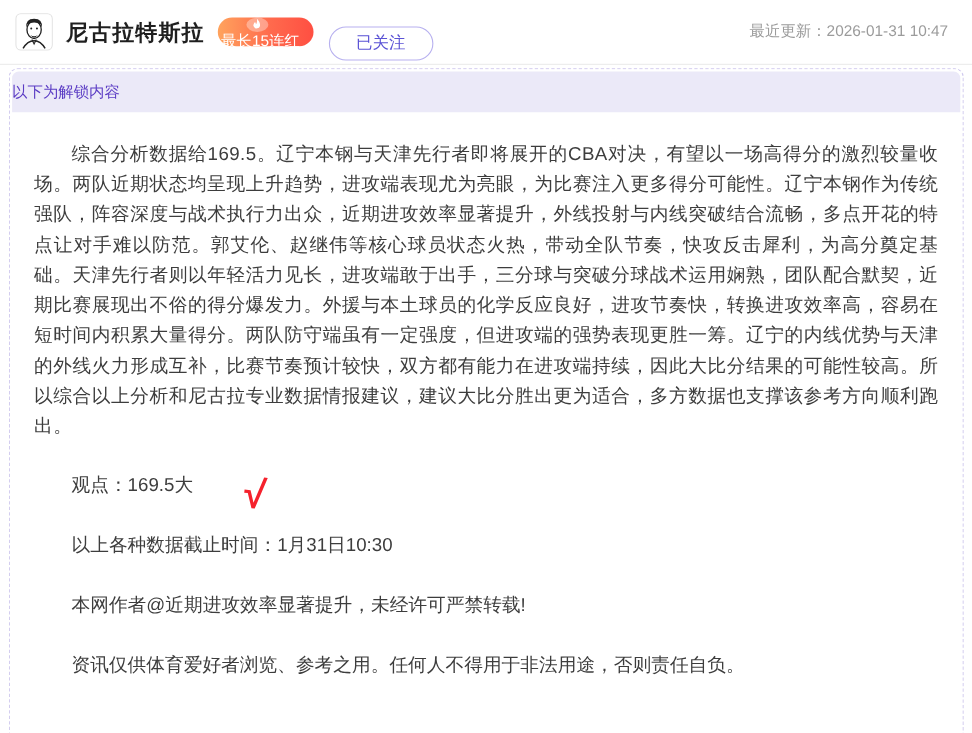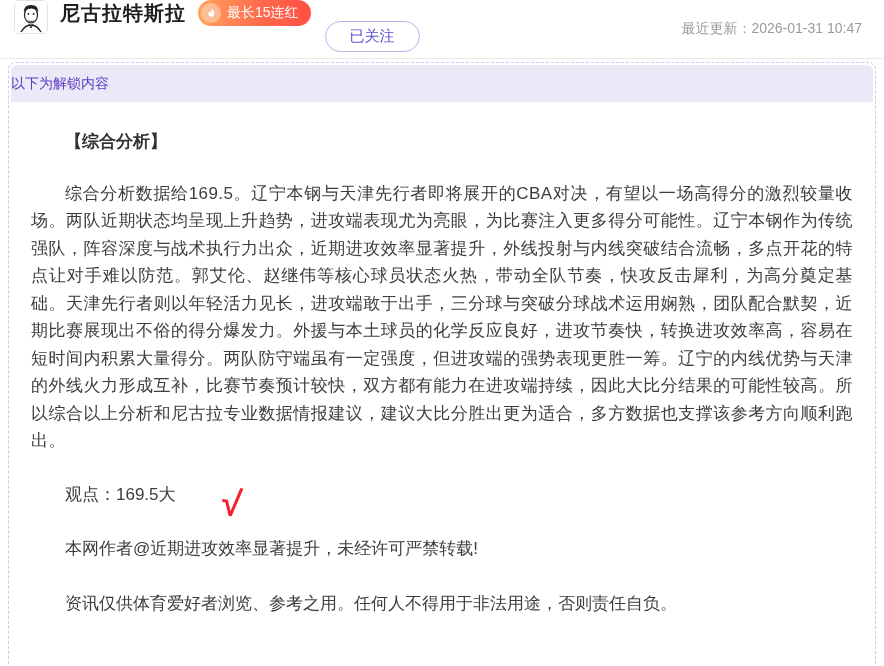--- a/index.html
+++ b/index.html
@@ -1,27 +1,27 @@
 <!DOCTYPE html>
 <html><head>
 <meta charset="utf-8">
 <style>
   * { margin: 0; padding: 0; box-sizing: border-box; }
   html, body { width: 884px; height: 666px; overflow: hidden; background: #fff;
     font-family: "Liberation Sans", "DejaVu Sans", sans-serif; }
 
   
   .header { position: relative; height: 59px; background: #fff;
-    border-bottom: 1px solid #ebebeb; display: flex; align-items: flex-start; padding: 0 14px; }
+    border-bottom: 1px solid #ebebeb; display: flex; align-items: center; padding: 0 14px; }
   .avatar { width: 34px; height: 34px; border-radius: 5px; background: #fff;
     border: 1px solid #e3e3e3; overflow: hidden; flex: 0 0 auto; }
   .author-name { font-size: 20px; font-weight: bold; color: #1f1f1f; margin-left: 12px; letter-spacing: 1px; }
   .streak-badge { margin-left: 12px; height: 26px; display: inline-flex; align-items: center;
     padding: 0 12px 0 3px; border-radius: 13px; color: #fff; font-size: 14px;
-    background: linear-gradient(90deg, #ffa35d 0%, #ff6a4d 55%, #ff4f42 100%); }
+    background: linear-gradient(90deg, #ffa35d 0%, #ff6a4d 55%, #ff4f42 100%); flex-direction: column; }
   .flame-circle { width: 20px; height: 20px; border-radius: 50%; background: rgba(255,255,255,0.35);
     display: inline-flex; align-items: center; justify-content: center; margin-right: 6px; }
   .follow-btn { margin-left: 14px; height: 31px; padding: 0 24px; background: #fff;
     border: 1px solid #b7b0ef; border-radius: 16px; color: #5a52d5; font-size: 15px;
     display: inline-flex; align-items: center; cursor: pointer; margin-top: 21px; }
   .update-time { position: absolute; right: 22px; top: 50%; transform: translateY(-50%);
     color: #9b9b9b; font-size: 14px; }
 
   
   .content-box { position: relative; margin: 3px 8px 0 8px; height: 700px;
@@ -66,22 +66,22 @@
     <span>最长15连红</span>
   </div>
   <button class="follow-btn">已关注</button>
   <div class="update-time">最近更新：2026-01-31 10:47</div>
 </div>
 
 <div class="content-box">
   <div class="unlock-banner">以下为解锁内容</div>
 
   <div class="article">
-    <p class="heading">【综合分析】</p>
     <p class="main-para">综合分析数据给169.5。辽宁本钢与天津先行者即将展开的CBA对决，有望以一场高得分的激烈较量收场。两队近期状态均呈现上升趋势，进攻端表现尤为亮眼，为比赛注入更多得分可能性。辽宁本钢作为传统强队，阵容深度与战术执行力出众，近期进攻效率显著提升，外线投射与内线突破结合流畅，多点开花的特点让对手难以防范。郭艾伦、赵继伟等核心球员状态火热，带动全队节奏，快攻反击犀利，为高分奠定基础。天津先行者则以年轻活力见长，进攻端敢于出手，三分球与突破分球战术运用娴熟，团队配合默契，近期比赛展现出不俗的得分爆发力。外援与本土球员的化学反应良好，进攻节奏快，转换进攻效率高，容易在短时间内积累大量得分。两队防守端虽有一定强度，但进攻端的强势表现更胜一筹。辽宁的内线优势与天津的外线火力形成互补，比赛节奏预计较快，双方都有能力在进攻端持续，因此大比分结果的可能性较高。所以综合以上分析和尼古拉专业数据情报建议，建议大比分胜出更为适合，多方数据也支撑该参考方向顺利跑出。</p>
 
     <p class="viewpoint-row"><span>观点：169.5大</span><span class="check-mark">√</span></p>
 
 
+    <p class="deadline">以上各种数据截止时间：1月31日10:30</p>
     <p class="copyright">本网作者@近期进攻效率显著提升，未经许可严禁转载!</p>
     <p class="disclaimer">资讯仅供体育爱好者浏览、参考之用。任何人不得用于非法用途，否则责任自负。</p>
   </div>
 </div>
 
 </body></html>

